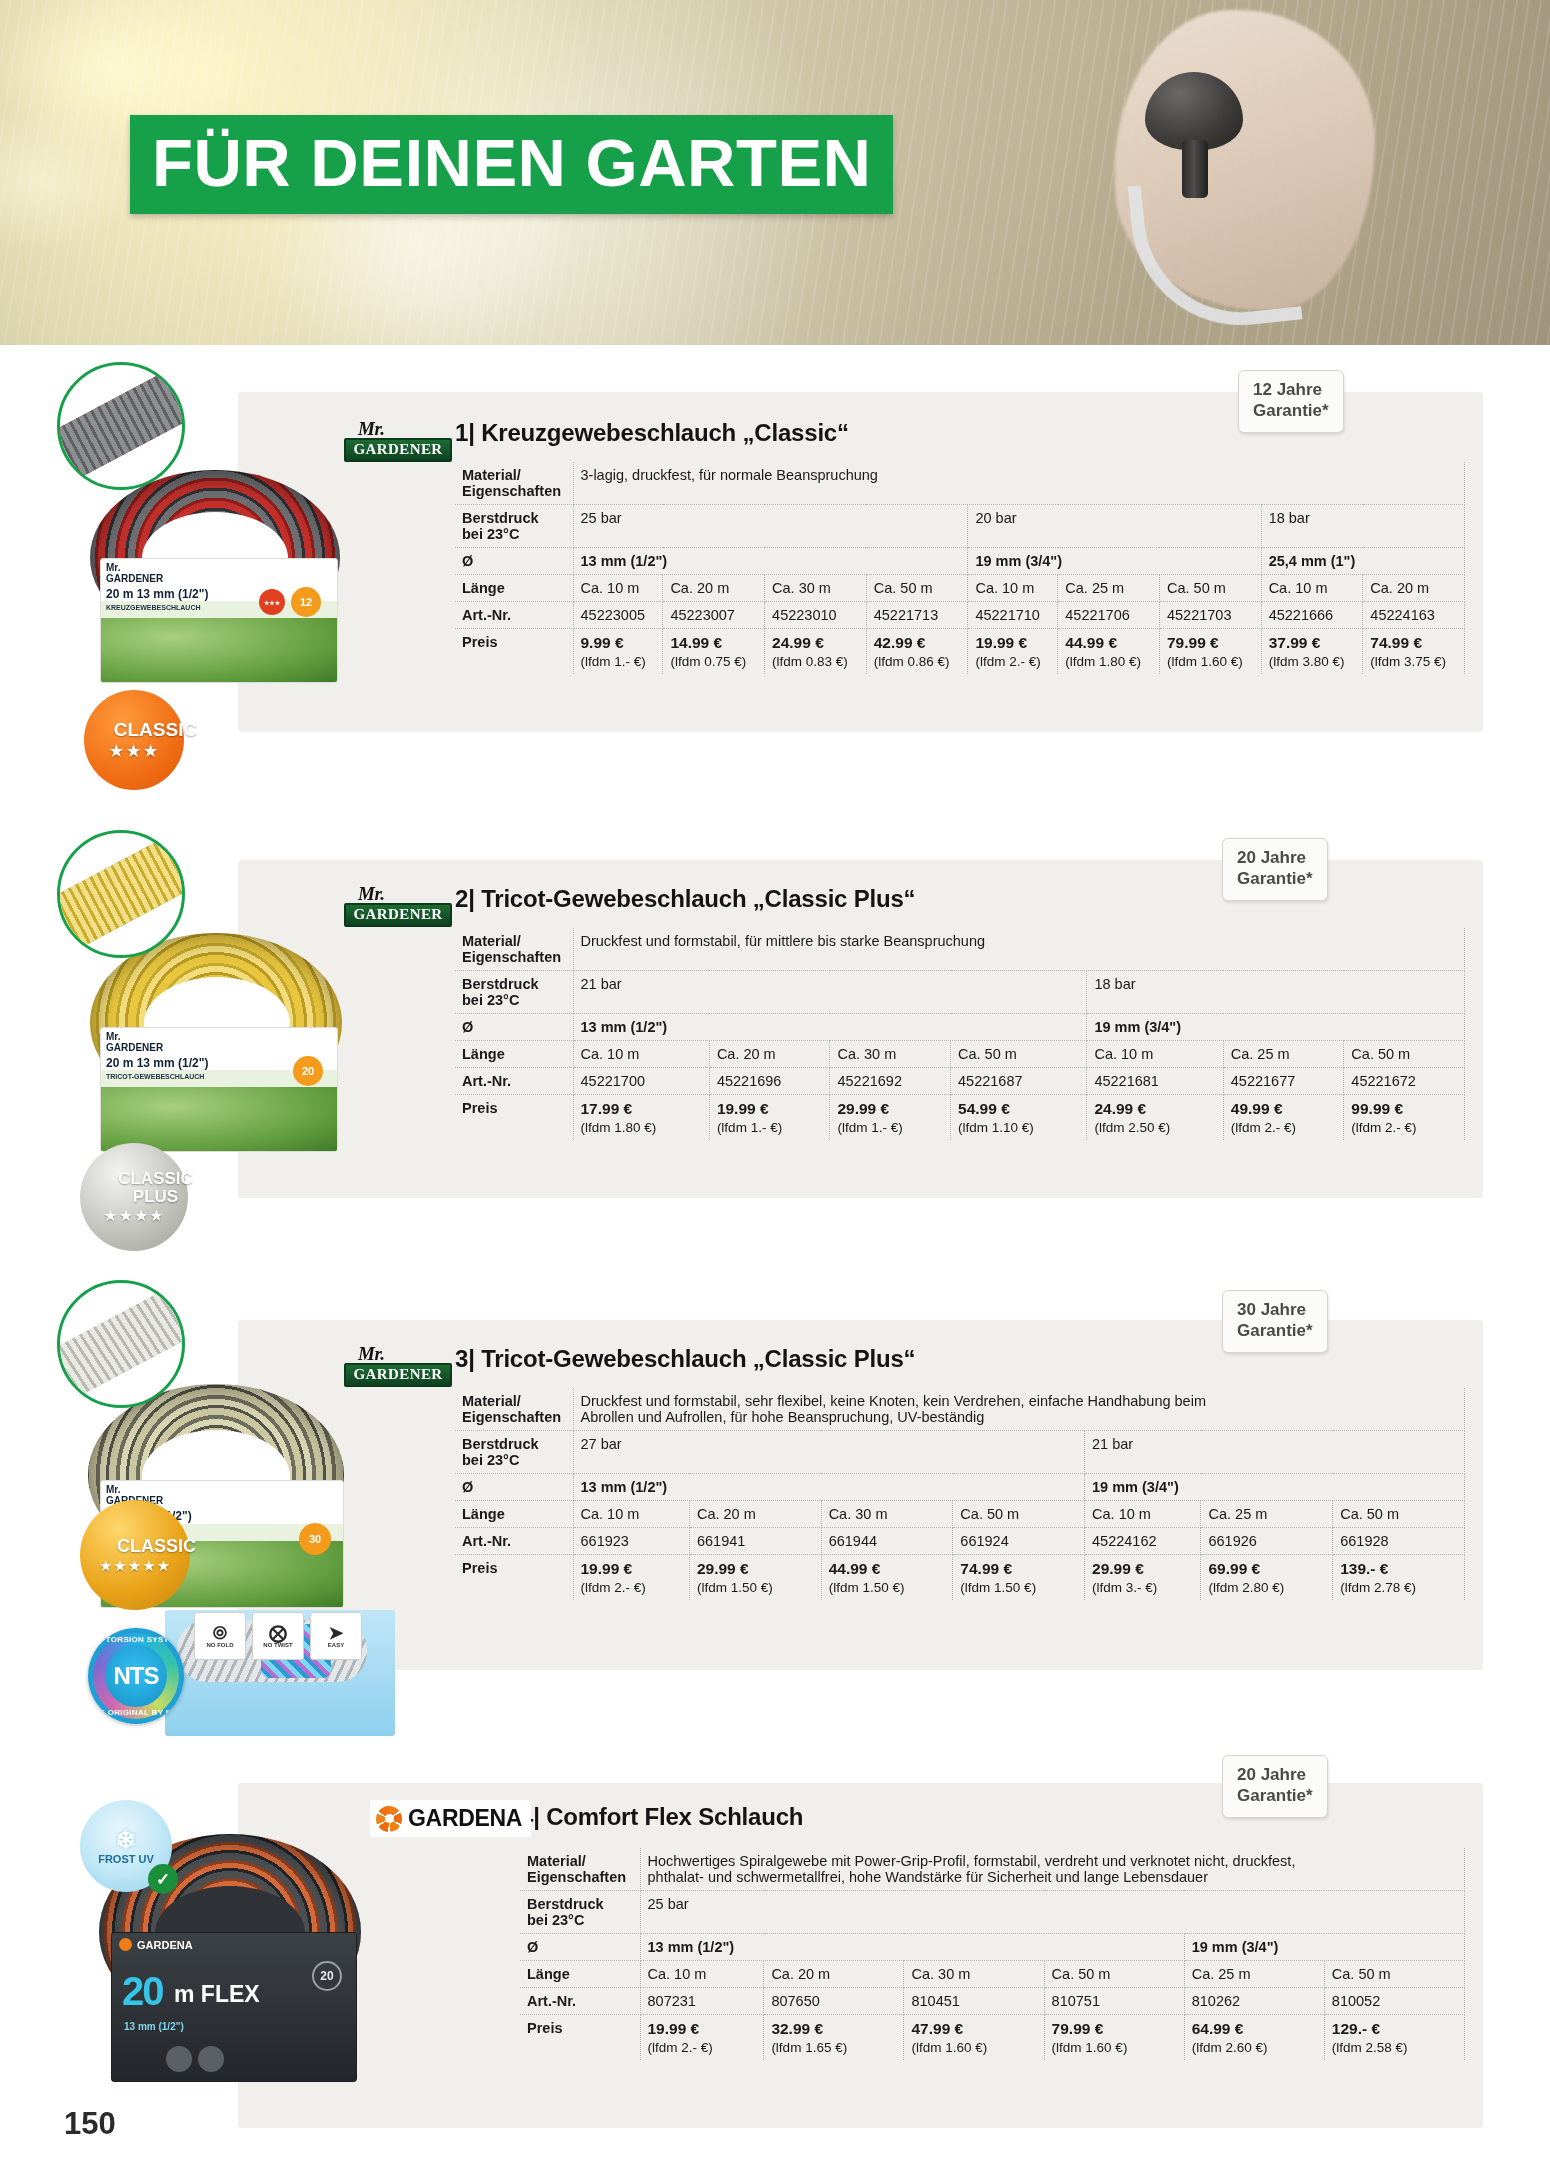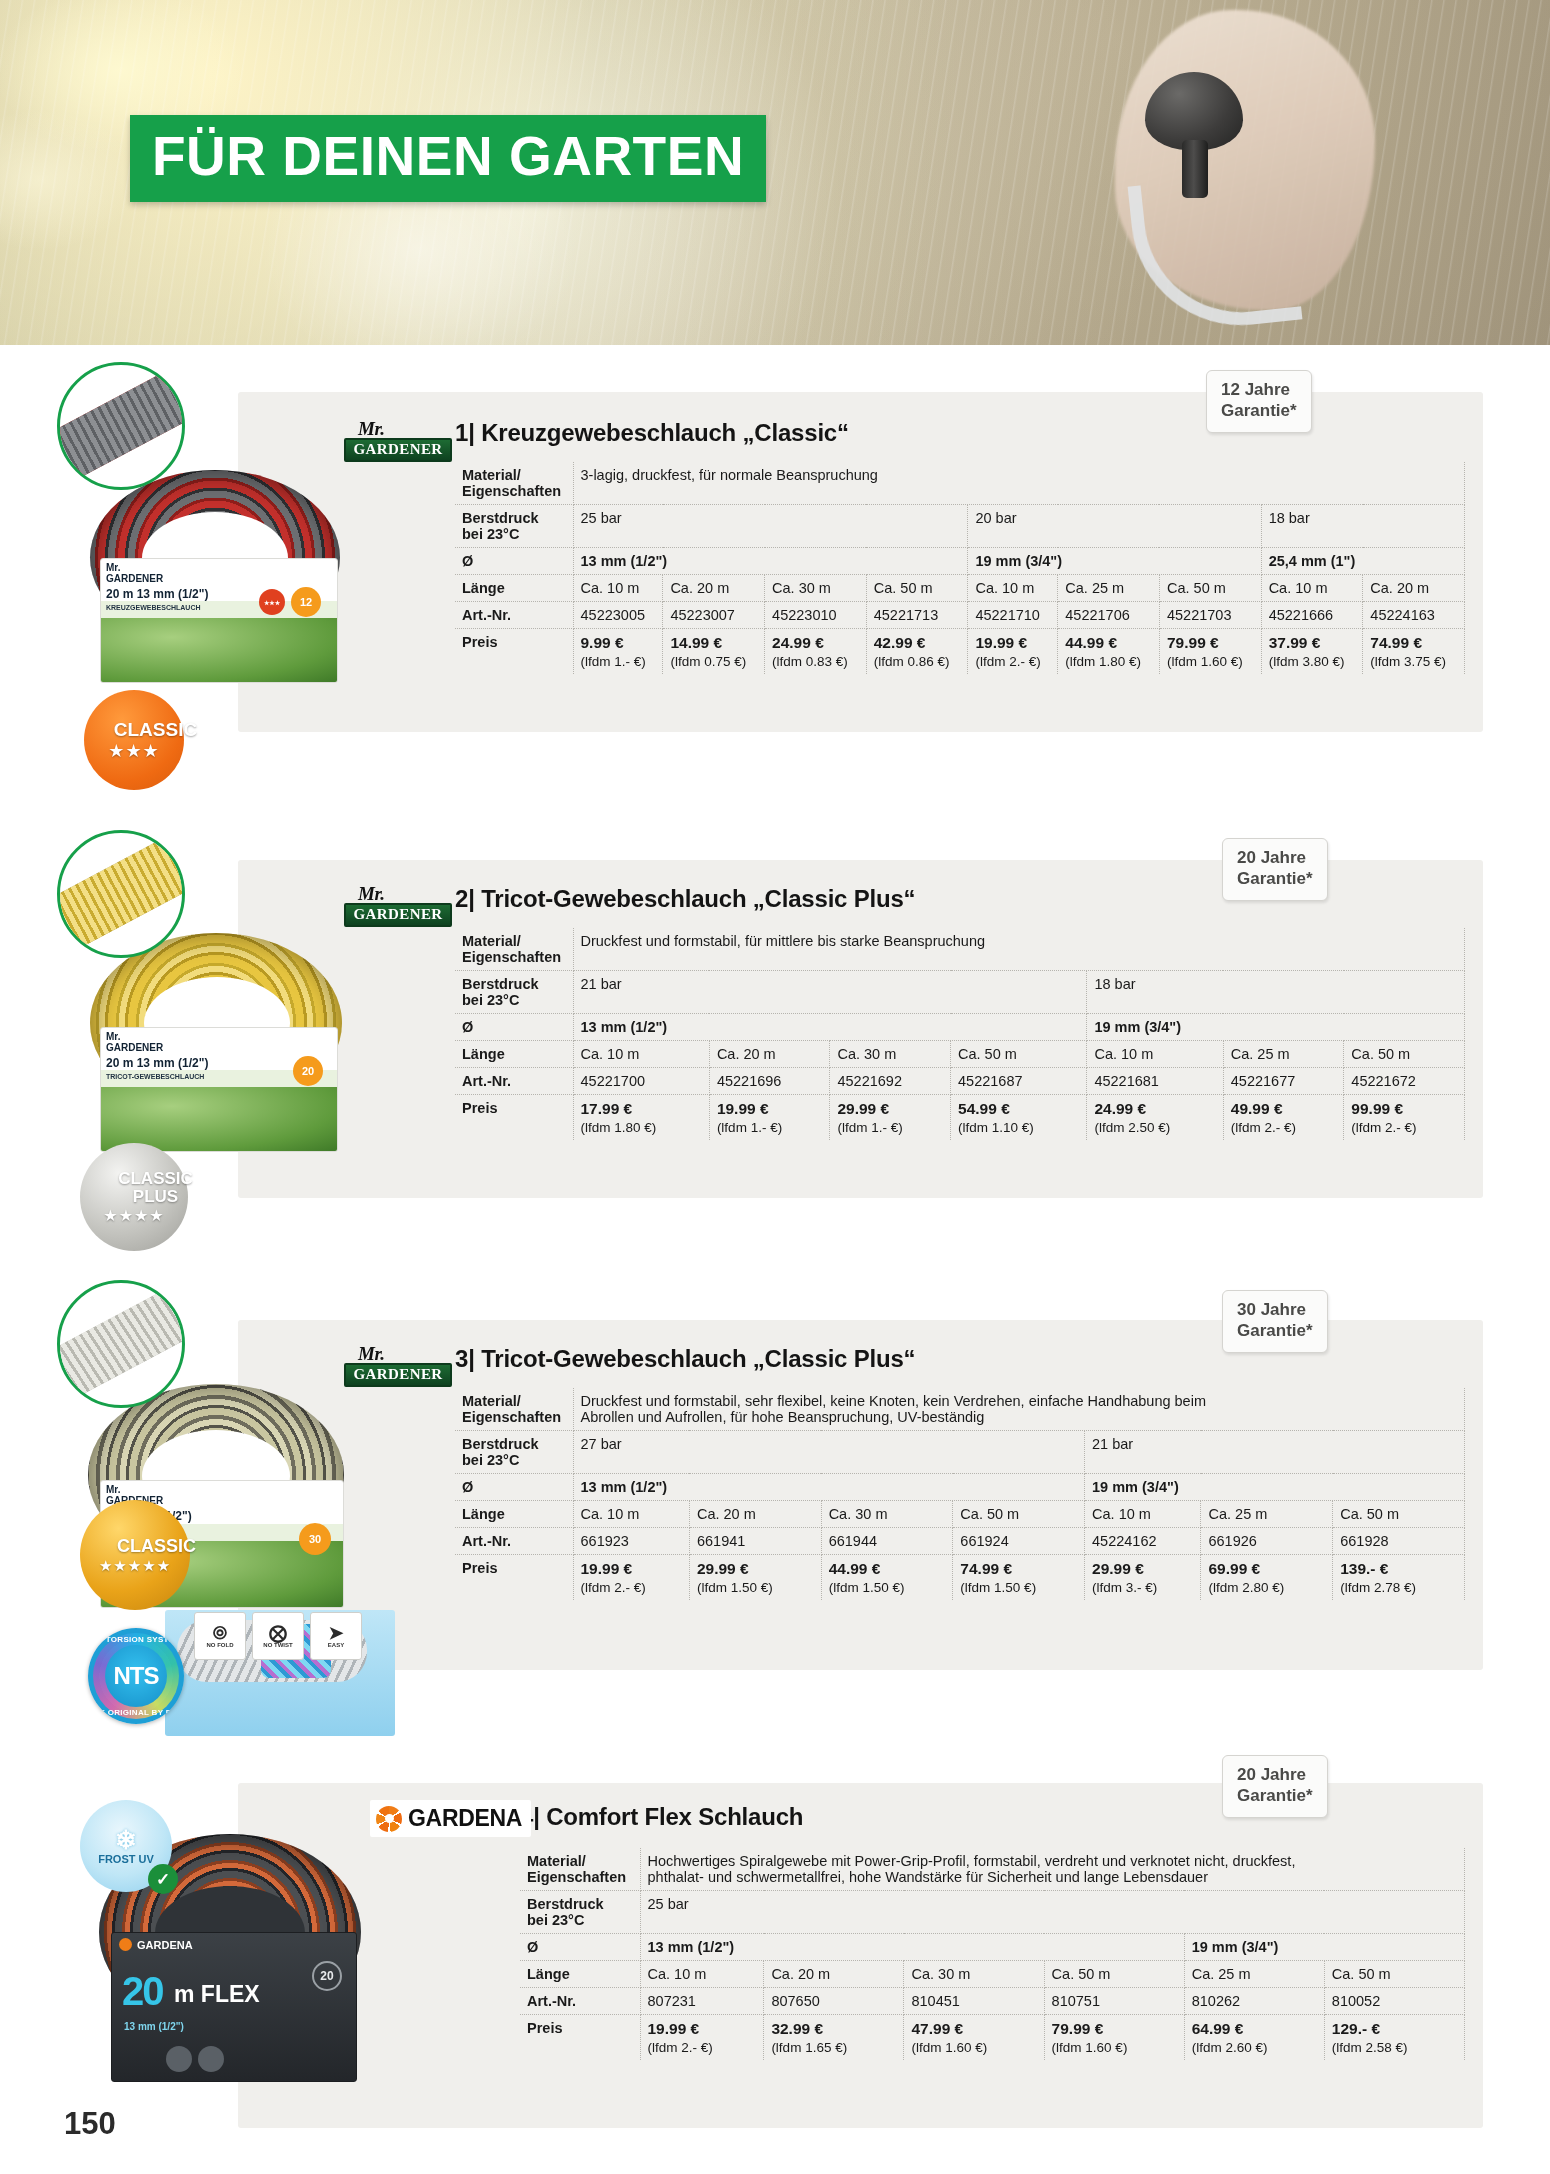--- a/index.html
+++ b/index.html
@@ -57,21 +57,21 @@
     border-radius: 0 0 0 110px; transform: rotate(-6deg);
     filter: blur(.4px);
   }
   .title-wrap { position: absolute; left: 229px; top: 88px; }
   .title-line {
     display: inline-block; background: #16a04a; color: #ffffff;
     font-weight: 800; letter-spacing: .5px; line-height: 1;
     padding: 14px 22px 18px 22px; white-space: nowrap;
     font-size: 55px; box-shadow: 0 3px 6px rgba(0,0,0,.22);
   }
-  .title-line.l2 { font-size: 55px; margin-top: 9px; margin-left: -99px; }
+  .title-line.l2 { font-size: 67px; margin-top: 9px; margin-left: -99px; }
 
   
   .product { position: absolute; }
   .card {
     position: absolute; background: #f0efec; border-radius: 3px;
   }
   .brand-badge {
     position:absolute; display:flex; flex-direction:column; align-items:center;
     justify-content:center; width: 92px; z-index: 7;
   }
@@ -216,21 +216,21 @@
     <div class="hoseline"></div>
     <div class="title-wrap">
       <br>
       <div class="title-line l2">FÜR DEINEN GARTEN</div>
     </div>
   </div>
 
   <div class="product">
     <div class="card" style="left:238px; top:392px; width:1245px; height:340px;"></div>
 
-    <div class="warranty" style="left:1206px; top:370px;">
+    <div class="warranty" style="left:1238px; top:370px;">
       <div>12 Jahre</div>
       <div>Garantie*</div>
     </div>
 
     <div class="photo" style="left:70px; top:450px; width:330px; height:290px;">
       <div class="coil" style="left:20px; top:20px; width:250px; height:175px;
         background: repeating-radial-gradient(circle at 50% 50%, #6d6f72 0 7px, #2f3134 7px 10px, #c3302c 10px 17px, #8f1e1b 17px 20px);
         box-shadow: inset 0 0 28px rgba(0,0,0,.55);"></div>
       <div class="coil" style="left:72px; top:62px; width:146px; height:92px; background:#ffffff;"></div>
       <div class="pack" style="left:30px; top:108px; width:238px; height:125px;">

